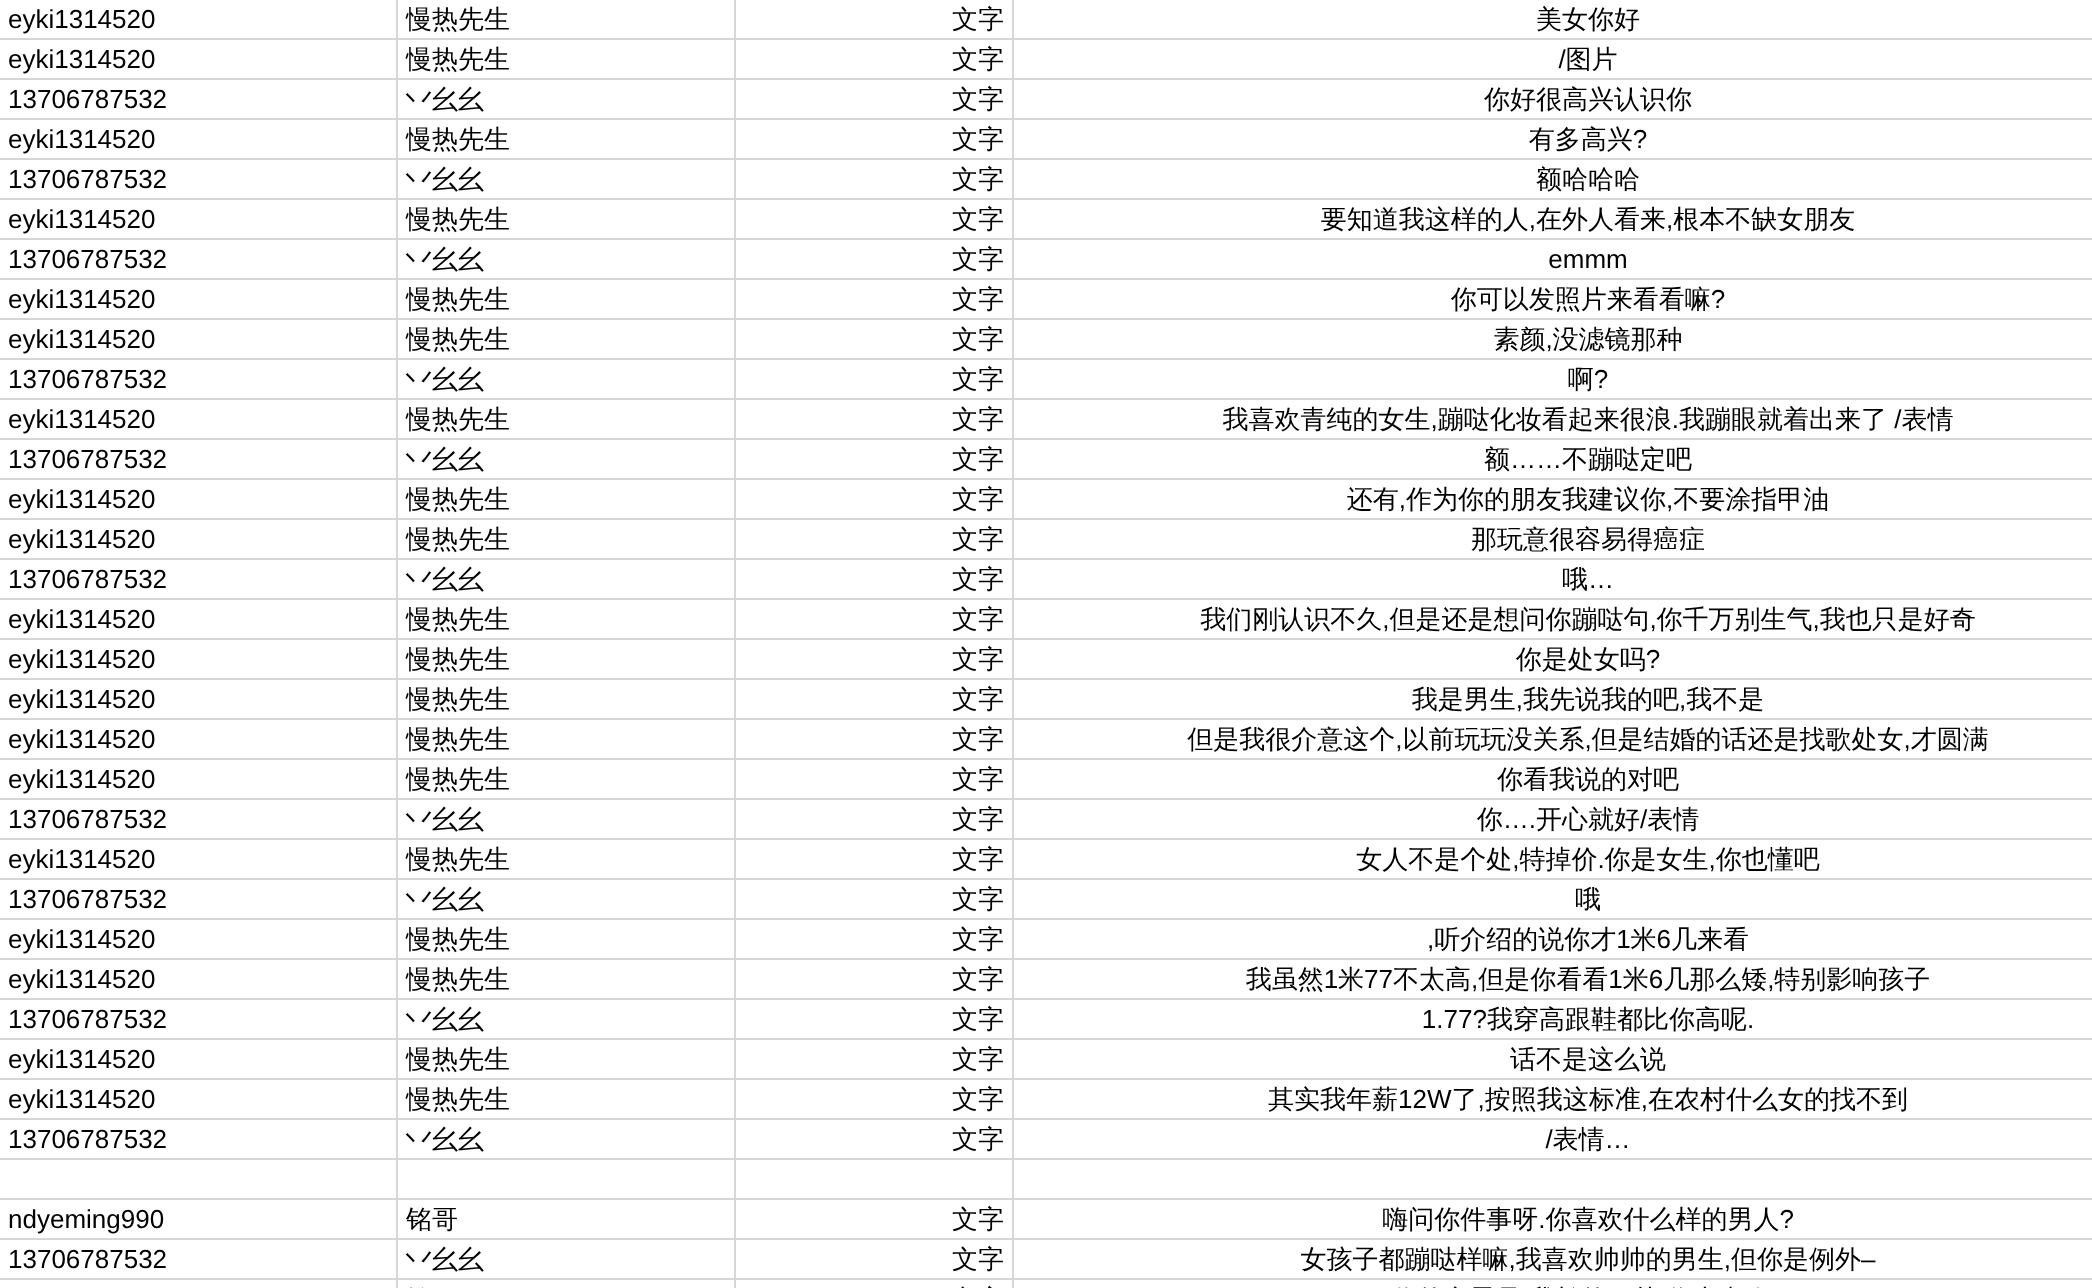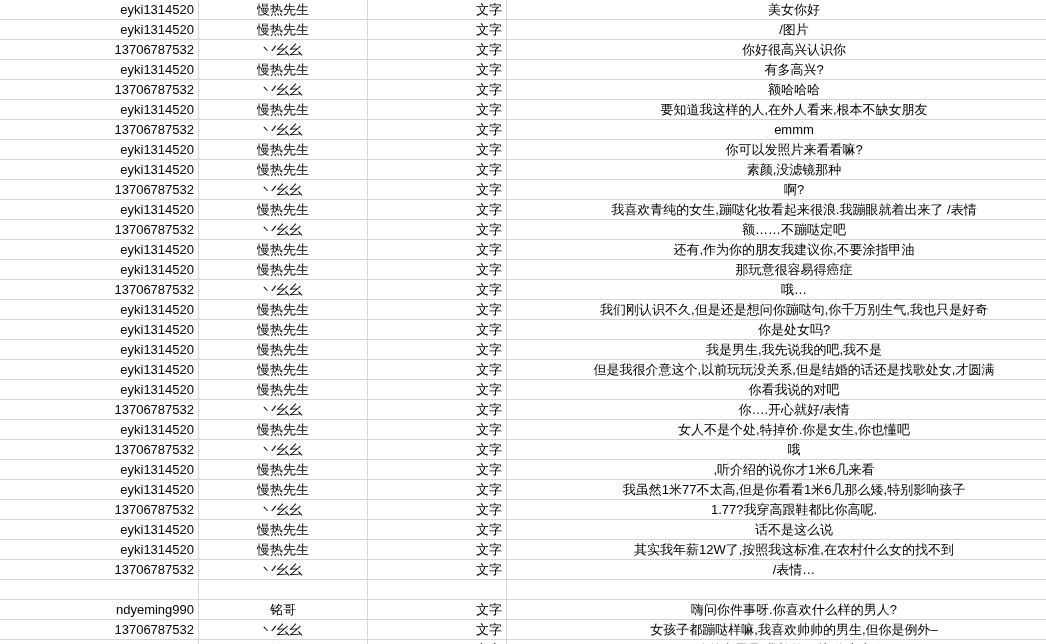--- a/index.html
+++ b/index.html
@@ -24,22 +24,22 @@
     height: 19px;
     line-height: 19px;
     padding: 0 4px;
     border-bottom: 1px solid #d6d6d6;
     border-right: 1px solid #d6d6d6;
     white-space: nowrap;
     overflow: hidden;
     font-size: 13px;
     vertical-align: middle;
   }
-  .col-a { width: 190px; text-align: right; }
-  .col-b { width: 160px; text-align: center; }
+  .col-a { width: 190px; text-align: left; }
+  .col-b { width: 160px; text-align: left; }
   .col-c { width: 130px; text-align: right; padding-left: 6px; }
   .col-d { width: 566px; text-align: center; border-right: none; }
   tr.blank td {
     border-bottom: 1px solid #d6d6d6;
   }
   tr.blank td.col-d { }
 </style>
 </head>
 <body>
 

